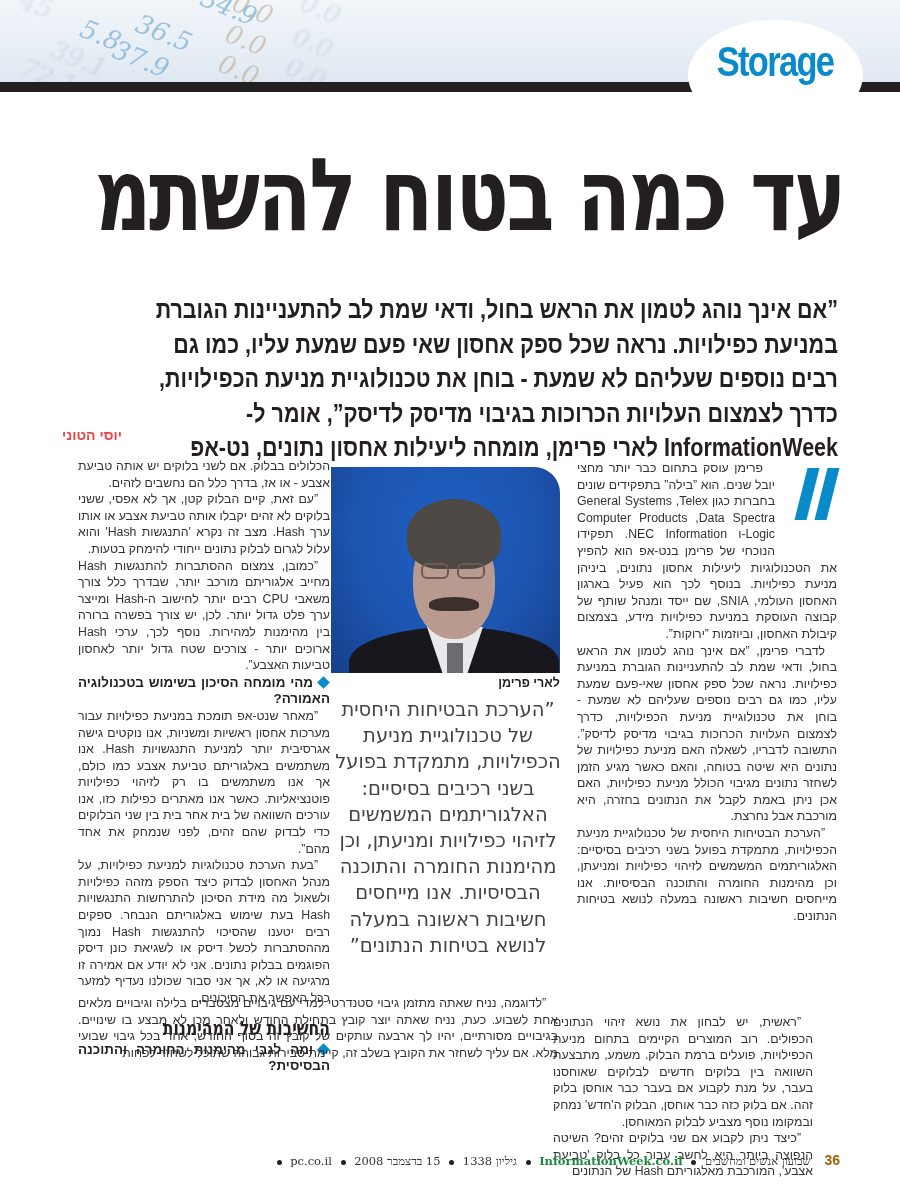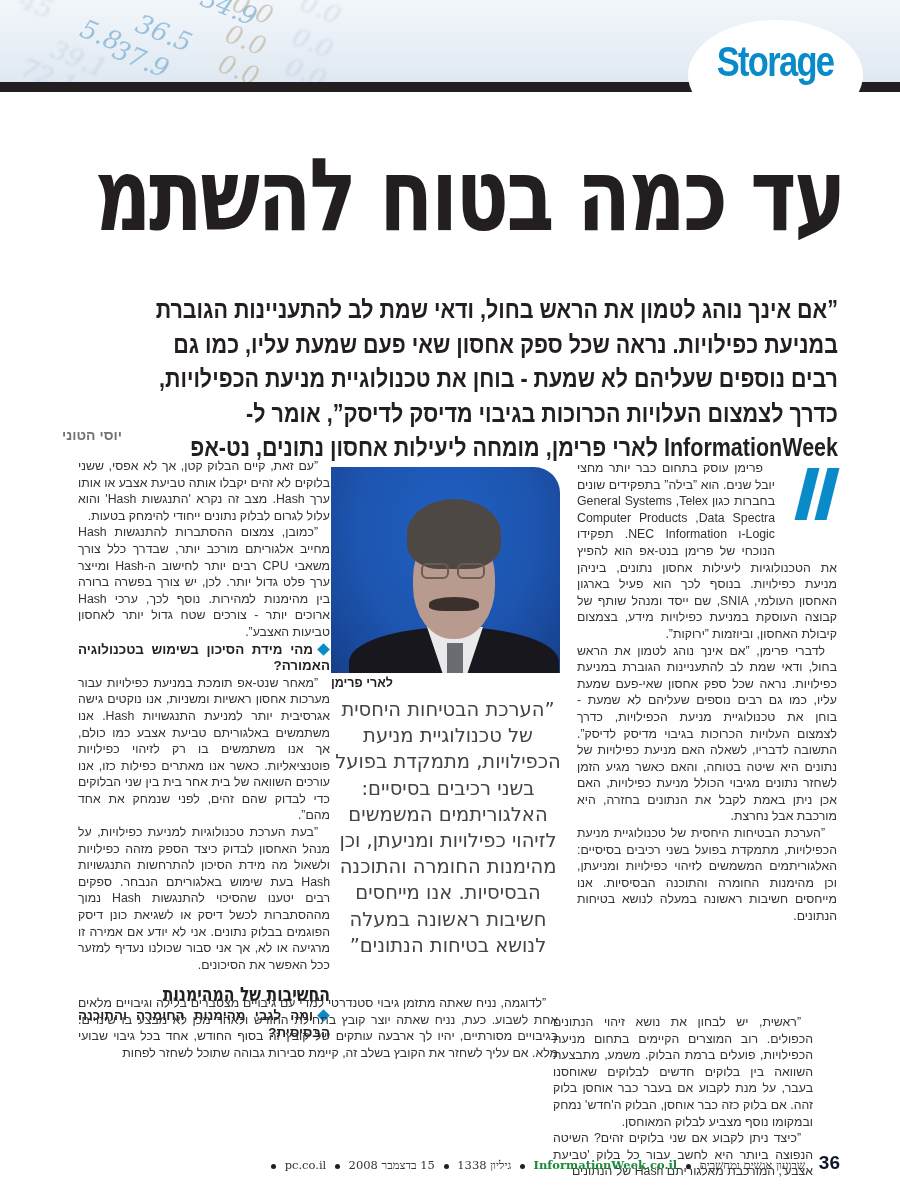--- a/index.html
+++ b/index.html
@@ -22,21 +22,21 @@
 
   
   .headline { position: absolute; right: 56px; top: 132px; width: 860px; text-align: right;
     font-family: "DejaVu Sans", sans-serif; font-weight: bold; font-size: 96px; line-height: 120px;
     color: #231f20; transform: scaleX(0.82) scaleY(1.05); transform-origin: right top; white-space: nowrap; letter-spacing: -3px; }
 
   
   .lead { position: absolute; right: 62px; top: 292px; width: 800px; text-align: right;
     font-family: "Liberation Sans", sans-serif; font-weight: bold; font-size: 25px; line-height: 34.5px;
     color: #231f20; transform: scaleX(0.86); transform-origin: right top; }
-  .byline { position: absolute; right: 838px; left: auto; top: 427px; font-size: 14px; font-weight: bold; color: #737373; white-space: nowrap;
+  .byline { position: absolute; right: 838px; left: auto; top: 427px; font-size: 14px; font-weight: bold; color: #ef4444; white-space: nowrap;
     transform: translateX(100%); }
 
   
   .col { position: absolute; font-family: "Liberation Sans", sans-serif; font-size: 12.3px; line-height: 16.6px;
     color: #333333; text-align: justify; text-align-last: right; }
   .col p { text-indent: 12px; }
   .col p.noindent { text-indent: 0; }
   .col-right { left: 577px; top: 460px; width: 260px; }
   .col-left { left: 78px; top: 458px; width: 252px; }
   .qmark { position: absolute; left: 797px; top: 468px; width: 42px; height: 52px; }
@@ -51,30 +51,30 @@
   .photo { position: absolute; left: 331px; top: 467px; width: 229px; height: 206px; border-radius: 0 26px 0 0; overflow: hidden;
     background: radial-gradient(ellipse at 50% 30%, #1f5fc1 0%, #1d55b0 55%, #163f8a 100%); }
   .photo .hair { position: absolute; left: 76px; top: 32px; width: 94px; height: 70px; border-radius: 50% 50% 35% 35%; background: #4e4844; }
   .photo .face { position: absolute; left: 82px; top: 62px; width: 82px; height: 110px; border-radius: 44% 44% 48% 48%; background: #b99a8e; }
   .photo .glasses-l, .photo .glasses-r { position: absolute; top: 96px; width: 28px; height: 16px; border: 2px solid #6d5a52; border-radius: 6px; }
   .photo .glasses-l { left: 90px; } .photo .glasses-r { left: 126px; }
   .photo .mustache { position: absolute; left: 98px; top: 130px; width: 50px; height: 14px; border-radius: 50% 50% 30% 30%; background: #3b302b; }
   .photo .suit { position: absolute; left: 18px; top: 160px; width: 210px; height: 70px; border-radius: 60% 60% 0 0; background: #17171d; }
   .photo .shirt { position: absolute; left: 96px; top: 160px; width: 56px; height: 50px; background: #e9e9ec; clip-path: polygon(0 0,100% 0,70% 100%,30% 100%); }
   .photo .tie { position: absolute; left: 116px; top: 176px; width: 16px; height: 34px; background: #6b6b72; }
-  .photo-caption { position: absolute; left: 331px; top: 676px; width: 229px; text-align: left; font-size: 12.5px; font-weight: bold; color: #231f20; }
+  .photo-caption { position: absolute; left: 331px; top: 676px; width: 229px; text-align: right; font-size: 12.5px; font-weight: bold; color: #231f20; }
 
   
   .pullquote { position: absolute; left: 331px; top: 697px; width: 234px; text-align: center;
     font-family: "DejaVu Sans", sans-serif; font-size: 19.5px; line-height: 26.2px; color: #444444; }
 
   
   .footer { position: absolute; left: 0; top: 1152px; width: 840px; height: 20px; direction: rtl; text-align: right;
     font-family: "DejaVu Serif", serif; font-size: 11.5px; color: #333; white-space: nowrap; }
-  .footer .pageno { font-family: "Liberation Sans", sans-serif; font-weight: bold; font-size: 19px; margin-left: 10px; color: #0f172a; }
+  .footer .pageno { font-family: "Liberation Sans", sans-serif; font-weight: bold; font-size: 14px; margin-left: 10px; color: #a16207; }
   .footer .site { color: #1c8a3c; font-weight: bold; }
   .footer .dot { display: inline-block; width: 5px; height: 5px; border-radius: 50%; background: #231f20; margin: 0 5px; vertical-align: middle; }
 </style>
 </head>
 <body>
 
 <div class="banner">
   <span class="banner-num faint" style="left:20px; top:-10px;">45</span>
   <span class="banner-num" style="left:200px; top:-8px;">34.9</span>
   <span class="banner-num" style="left:135px; top:18px;">36.5</span>
@@ -121,23 +121,24 @@
     <div class="hair"></div>
   <div class="glasses-l"></div>
     <div class="glasses-r"></div>
   <div class="mustache"></div>
 </div>
 <div class="photo-caption">לארי פרימן</div>
 
 <div class="pullquote">”הערכת הבטיחות היחסית של טכנולוגיית מניעת הכפילויות, מתמקדת בפועל בשני רכיבים בסיסיים: האלגוריתמים המשמשים לזיהוי כפילויות ומניעתן, וכן מהימנות החומרה והתוכנה הבסיסיות. אנו מייחסים חשיבות ראשונה במעלה לנושא בטיחות הנתונים”</div>
 
 <div class="col col-left">
+  <p class="noindent">הכלולים בבלוק. אם לשני בלוקים יש אותה טביעת אצבע - או אז, בדרך כלל הם נחשבים לזהים.</p>
   <p>”עם זאת, קיים הבלוק קטן, אך לא אפסי, ששני בלוקים לא זהים יקבלו אותה טביעת אצבע או אותו ערך Hash. מצב זה נקרא 'התנגשות Hash' והוא עלול לגרום לבלוק נתונים ייחודי להימחק בטעות.</p>
   <p>”כמובן, צמצום ההסתברות להתנגשות Hash מחייב אלגוריתם מורכב יותר, שבדרך כלל צורך משאבי CPU רבים יותר לחישוב ה-Hash ומייצר ערך פלט גדול יותר. לכן, יש צורך בפשרה ברורה בין מהימנות למהירות. נוסף לכך, ערכי Hash ארוכים יותר - צורכים שטח גדול יותר לאחסון טביעות האצבע”.</p>
-  <p class="subhead"><span class="diamond"></span><span>מהי מידת הסיכון בשימוש בטכנולוגיה האמורה?</span></p>
+  <p class="subhead"><span class="diamond"></span><span>מהי מומחה הסיכון בשימוש בטכנולוגיה האמורה?</span></p>
   <p>”מאחר שנט-אפ תומכת במניעת כפילויות עבור מערכות אחסון ראשיות ומשניות, אנו נוקטים גישה אגרסיבית יותר למניעת התנגשויות Hash. אנו משתמשים באלגוריתם טביעת אצבע כמו כולם, אך אנו משתמשים בו רק לזיהוי כפילויות פוטנציאליות. כאשר אנו מאתרים כפילות כזו, אנו עורכים השוואה של בית אחר בית בין שני הבלוקים כדי לבדוק שהם זהים, לפני שנמחק את אחד מהם”.</p>
   <p>”בעת הערכת טכנולוגיות למניעת כפילויות, על מנהל האחסון לבדוק כיצד הספק מזהה כפילויות ולשאול מה מידת הסיכון להתרחשות התנגשויות Hash בעת שימוש באלגוריתם הנבחר. ספקים רבים יטענו שהסיכוי להתנגשות Hash נמוך מההסתברות לכשל דיסק או לשגיאת כונן דיסק הפוגמים בבלוק נתונים. אני לא יודע אם אמירה זו מרגיעה או לא, אך אני סבור שכולנו נעדיף למזער ככל האפשר את הסיכונים.</p>
   <p class="section-title">החשיבות של המהימנות</p>
   <p class="subhead"><span class="diamond"></span><span>ומה לגבי מהימנות החומרה והתוכנה הבסיסית?</span></p>
 </div>
 <div class="col" style="left:78px; top:995px; width:480px;">
   <p>”לדוגמה, נניח שאתה מתזמן גיבוי סטנדרטי למדי עם גיבויים מצטברים בלילה וגיבויים מלאים אחת לשבוע. כעת, נניח שאתה יוצר קובץ בתחילת החודש ולאחר מכן לא מבצע בו שינויים. בגיבויים מסורתיים, יהיו לך ארבעה עותקים של קובץ זה בסוף החודש, אחד בכל גיבוי שבועי מלא. אם עליך לשחזר את הקובץ בשלב זה, קיימת סבירות גבוהה שתוכל לשחזר לפחות</p>
 </div>
 
 <div class="footer">

